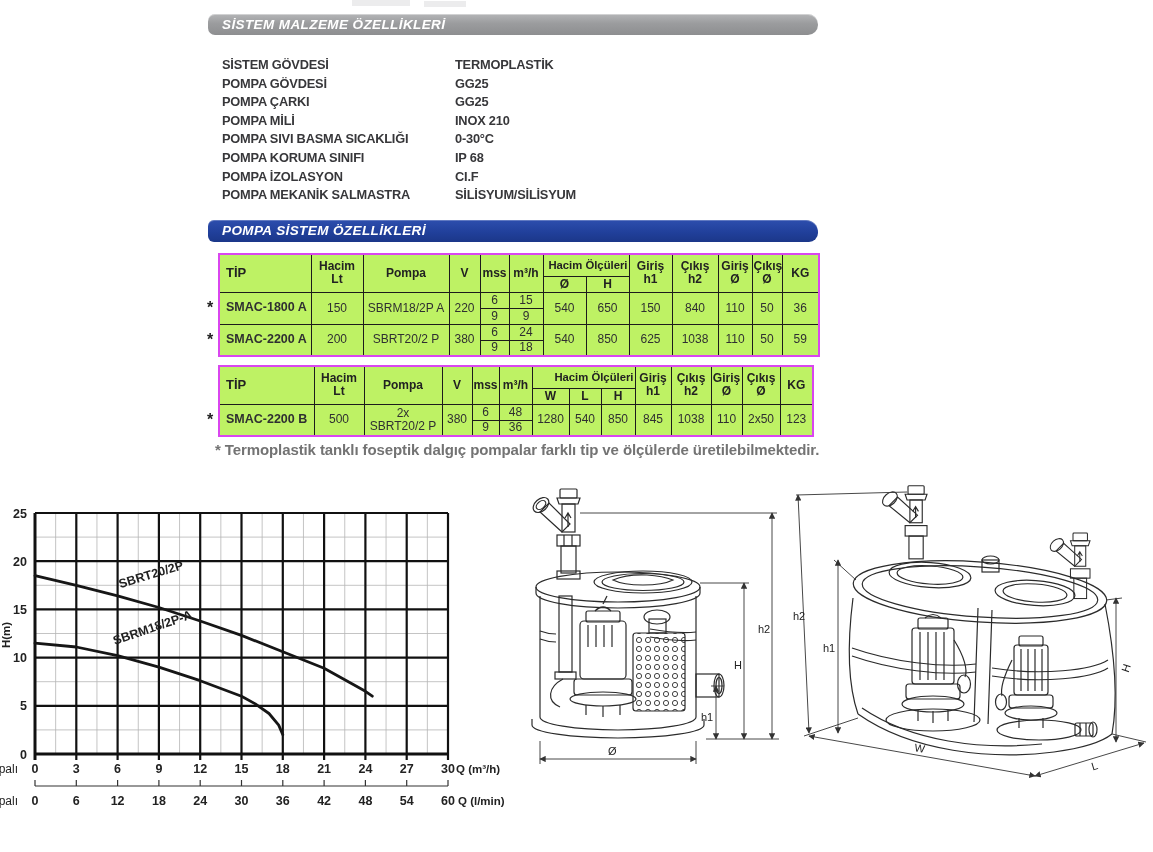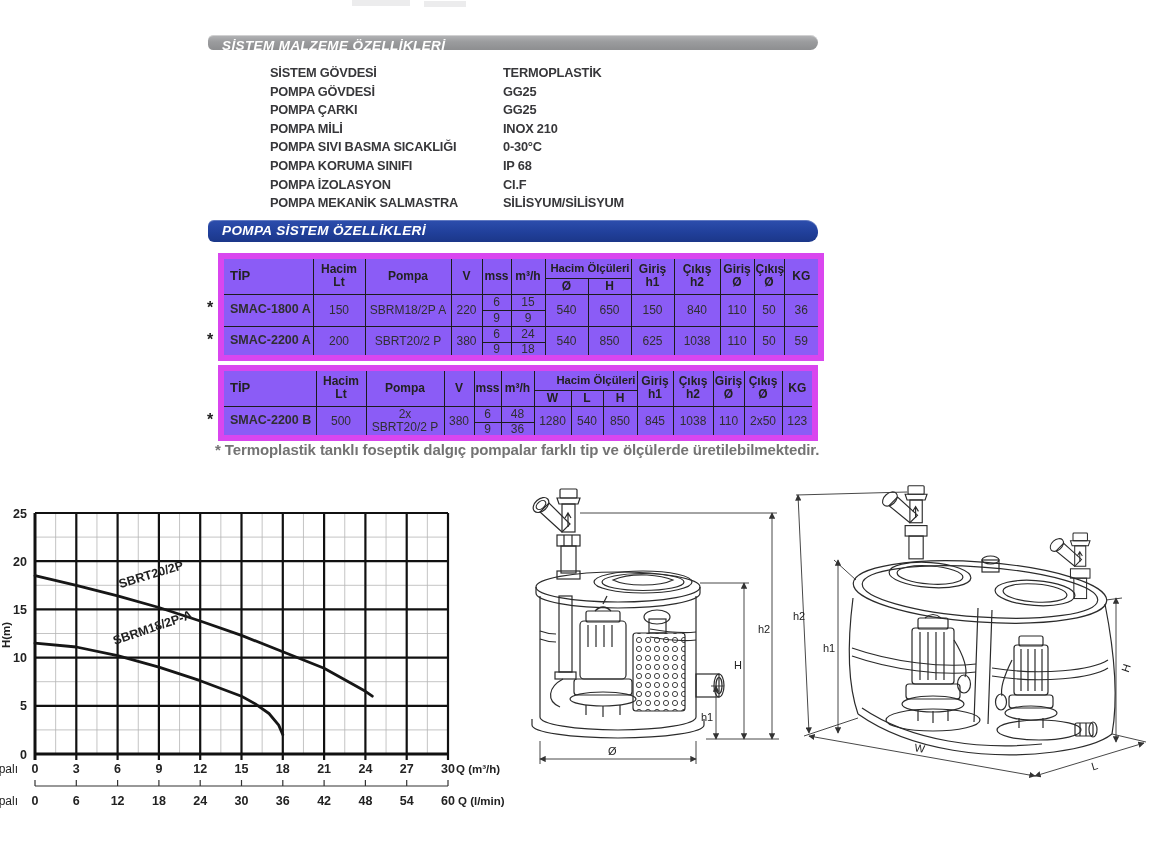--- a/index.html
+++ b/index.html
@@ -3,36 +3,36 @@
 <meta charset="utf-8">
 <style>
   html,body{margin:0;padding:0;background:#fff;}
   #app{position:relative;width:1153px;height:852px;background:#fff;overflow:hidden;
        font-family:"Liberation Sans",sans-serif;color:#2e2e30;}
 
   
   .bar{position:absolute;left:208px;width:610px;height:22px;color:#fff;
        font-weight:bold;font-style:italic;font-size:13.5px;line-height:22px;
        padding-left:14px;box-sizing:border-box;letter-spacing:.4px;}
-  .bar-gray{top:35px;height:15px;line-height:21px;
+  .bar-gray{top:14px;height:21px;line-height:21px;
        background:linear-gradient(180deg,#b4b5b7 0%,#9b9c9e 45%,#8d8e90 100%);
        border-radius:7px 10px 10px 7px;box-shadow:inset 0 1px 0 rgba(255,255,255,.4);}
   .bar-blue{top:220px;
        background:linear-gradient(180deg,#2d4ead 0%,#21409b 55%,#1b3789 100%);
        border-radius:6px 12px 9px 6px;box-shadow:inset 0 1px 0 rgba(255,255,255,.25);}
 
   
-  #props{position:absolute;left:222px;top:64px;margin-left:48px;}
+  #props{position:absolute;left:222px;top:56px;}
   .prow{height:18.6px;line-height:18.6px;font-size:12.8px;font-weight:bold;
         letter-spacing:-0.2px;color:#37373a;white-space:nowrap;}
   .plabel{display:inline-block;width:233px;}
 
   
-  table.spec{position:absolute;border-collapse:collapse;background:#8b5cf6;
-             table-layout:fixed;border:6px solid #d946ef;padding-left:24px;}
+  table.spec{position:absolute;border-collapse:collapse;background:#bef264;
+             table-layout:fixed;border:2px solid #d946ef;padding-left:24px;}
   .spec th,.spec td{border:1px solid #1c1c1c;text-align:center;vertical-align:middle;
              font-size:12px;color:#2f2f31;padding:0 1px;overflow:hidden;line-height:1.08;}
   .spec th{font-weight:bold;color:#222;}
   .spec .tiph{text-align:left;padding-left:6px;font-size:13px;}
   .spec td.tipcell{text-align:left;padding-left:6px;font-weight:bold;font-size:12.5px;}
   .spec .ho{font-size:11.3px;text-align:right;}
   .pre{white-space:pre-line;}
   tr.h1{height:22px;} tr.h2{height:16px;} tr.da{height:16px;} tr.db{height:16px;}
   .star{position:absolute;font-size:16px;font-weight:bold;color:#222;width:12px;text-align:center;}
 

